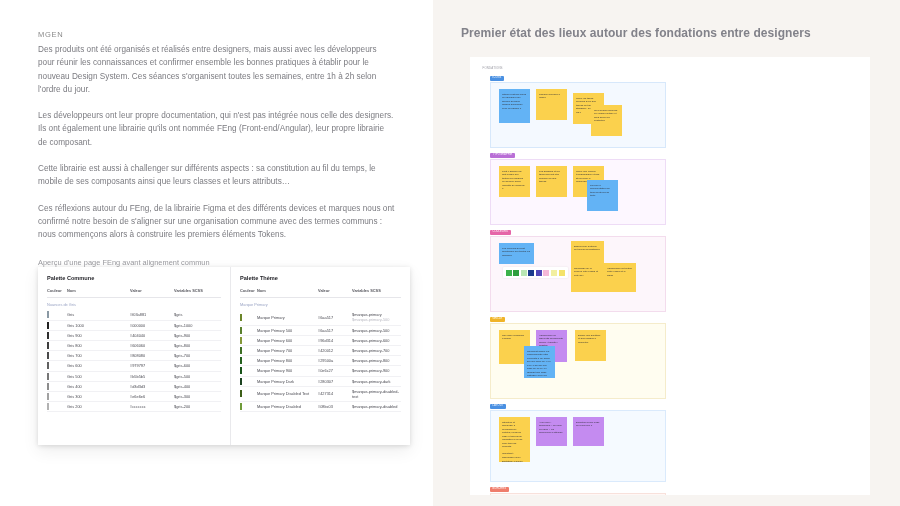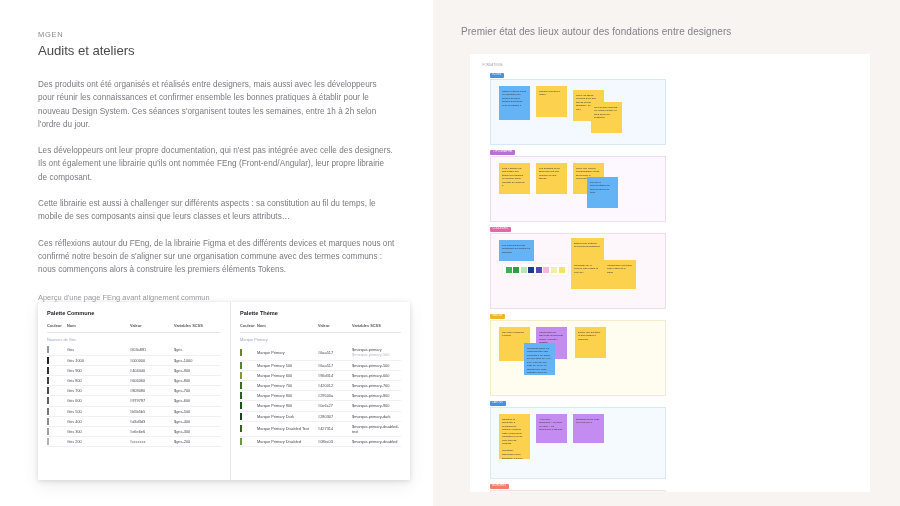--- a/index.html
+++ b/index.html
@@ -77,21 +77,21 @@
   .sub { display: block; color: #b9b9c2; }
 
   
   .right-col {
     width: 467px; height: 506px;
     background: #f7f4f1;
     padding: 26px 22px 0 28px;
     position: relative; overflow: hidden;
   }
   .board-caption {
-    font-size: 10px; color: #82828a; letter-spacing: .005em; margin-bottom: 17px;
+    font-size: 12px; color: #82828a; letter-spacing: .005em; margin-bottom: 17px; font-weight: bold;
   }
   .board-card {
     position: relative;
     width: 400px; height: 438px;
     margin: 0 auto;
     background: #ffffff;
     padding: 8px 10px;
     overflow: hidden;
   }
   .board-tag {
@@ -124,25 +124,24 @@
   .palette-card i { display: block; width: 6px; height: 6px; }
 </style>
 </head>
 <body>
 
 <div class="page">
 
   <section class="left-col">
 
     <div class="eyebrow">MGEN</div>
-    <h2 class="section-head">Audits et ateliers</h2>
 
     <div class="body-copy">
       <p>Des produits ont été organisés et réalisés entre designers, mais aussi avec les développeurs pour réunir les connaissances et confirmer ensemble les bonnes pratiques à établir pour le nouveau Design System. Ces séances s'organisent toutes les semaines, entre 1h à 2h selon l'ordre du jour.</p>
-      <p>Les développeurs ont leur propre documentation, qui n'est pas intégrée avec celle des designers. Ils ont également une librairie qu'ils ont nommée FEng (Front-end/Angular), leur propre librairie de composant.</p>
+      <p>Les développeurs ont leur propre documentation, qui n'est pas intégrée nous celle des designers. Ils ont également une librairie qu'ils ont nommée FEng (Front-end/Angular), leur propre librairie de composant.</p>
       <p>Cette librairie est aussi à challenger sur différents aspects : sa constitution au fil du temps, le mobile de ses composants ainsi que leurs classes et leurs attributs…</p>
       <p>Ces réflexions autour du FEng, de la librairie Figma et des différents devices et marques nous ont confirmé notre besoin de s'aligner sur une organisation commune avec des termes communs : nous commençons alors à construire les premiers éléments Tokens.</p>
     </div>
 
     <div class="caption">Aperçu d'une page FEng avant alignement commun</div>
 
     <figure class="shot">
       <div class="shot-pane pane-left pl">
         <div class="pane-title">Palette Commune</div>
         <div class="pane-hdr">

